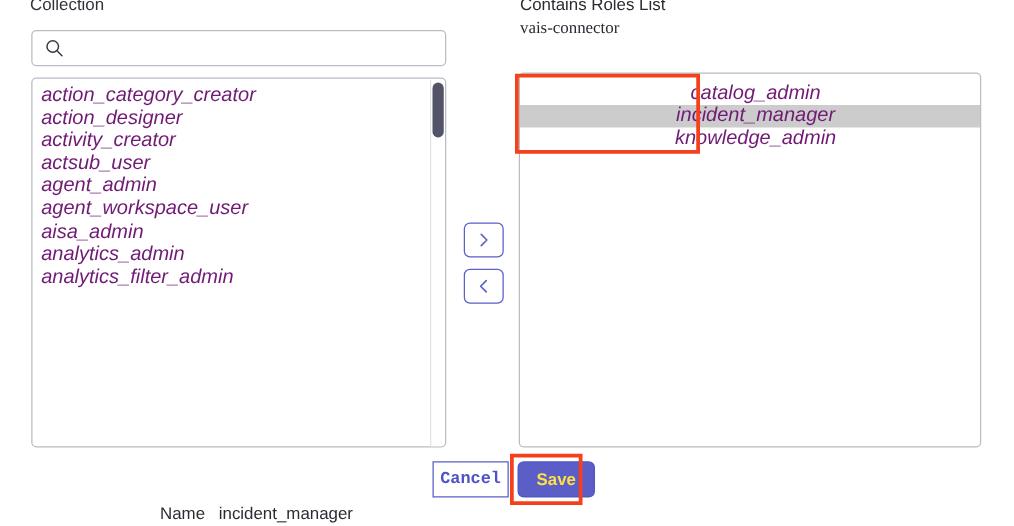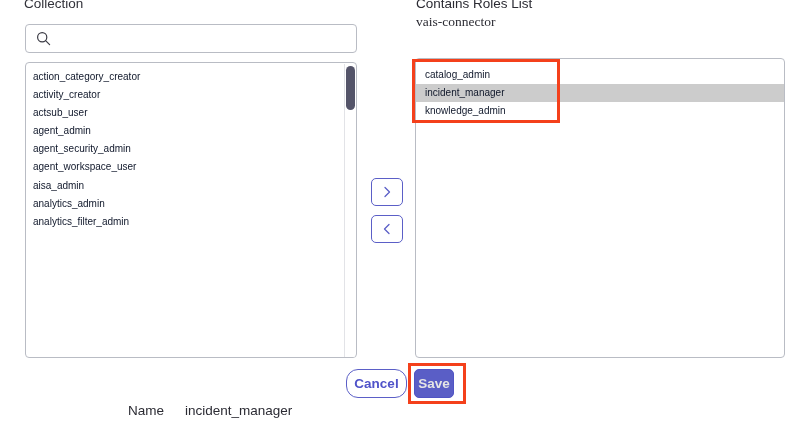--- a/index.html
+++ b/index.html
@@ -67,27 +67,28 @@
     left: 25px; top: 62px;
     width: 332px; height: 296px;
   }
   #left-list-scroll {
     position: absolute;
     inset: 0;
     padding: 5px 0 0 0;
     overflow: hidden;
   }
   .opt {
-    font-size: 10px;
-    color: #0f172a;
+    font-size: 16px;
+    color: #701a75;
     line-height: 18.1px;
     height: 18.1px;
     padding-left: 7px;
     white-space: nowrap;
     overflow: hidden;
+    font-style: italic;
   }
   .opt.selected { background: #cccccc; }
 
   
   #left-scrollbar {
     position: absolute;
     right: 1px; top: 1px;
     width: 11px; height: 294px;
     background: #ffffff;
     border-left: 1px solid #e2e3e7;
@@ -122,59 +123,60 @@
   #connector-name { left: 416px; top: 14px; font-family: Liberation Serif, serif; }
 
   #right-list {
     left: 415px; top: 58px;
     width: 370px; height: 300px;
   }
   #right-list-inner {
     position: absolute;
     inset: 0;
     padding: 7px 0 0 0;
+    text-align: center;
   }
   #right-list .opt { line-height: 18.2px; height: 18.2px; padding-left: 9px; }
 
   
   #cancel-button {
     position: absolute;
     left: 346px; top: 369px;
     width: 61px; height: 29px;
     border: 1px solid #5b5fc7;
-    border-radius: 12px;
+    border-radius: 0;
     background: #ffffff;
     color: #4f52c9;
     font-size: 13.5px;
-    font-family: Liberation Sans, sans-serif;
+    font-family: Liberation Mono, monospace;
     font-weight: 600;
     cursor: pointer;
     padding: 0;
   }
   #save-button {
     position: absolute;
     left: 414px; top: 369px;
-    width: 40px; height: 29px;
+    width: 62px; height: 29px;
     border: 1px solid #5054c4;
     border-radius: 5px;
     background: #5a5ec6;
-    color: #e5e5e5;
+    color: #fde047;
     font-size: 13.5px;
     font-family: "Liberation Sans", sans-serif;
     font-weight: 600;
     cursor: pointer;
     padding: 0;
   }
 
   
   #name-row {
     position: absolute;
     left: 128px; top: 403px;
     display: flex;
-    gap: 21px;
+    gap: 11px;
     font-size: 13.5px;
     color: #2b2b33;
     white-space: nowrap;
   }
 
   
   .annot {
     position: absolute;
     border: 3px solid #f4401b;
     pointer-events: none;
@@ -195,24 +197,24 @@
         <circle cx="6.2" cy="6.2" r="4.6" fill="none" stroke="#3a3a44" stroke-width="1.2"></circle>
         <line x1="9.6" y1="9.6" x2="13.6" y2="13.6" stroke="#3a3a44" stroke-width="1.2" stroke-linecap="round"></line>
       </svg>
     </span>
     <input id="search-input" type="text" placeholder="" style="">
   </div>
 
   <div class="listbox" id="left-list">
     <div id="left-list-scroll">
         <div class="opt">action_category_creator</div>
+        <div class="opt">action_designer</div>
         <div class="opt">activity_creator</div>
         <div class="opt">actsub_user</div>
         <div class="opt">agent_admin</div>
-        <div class="opt">agent_security_admin</div>
         <div class="opt">agent_workspace_user</div>
         <div class="opt">aisa_admin</div>
         <div class="opt">analytics_admin</div>
         <div class="opt">analytics_filter_admin</div>
       </div>
     <div id="left-scrollbar">
       <div id="left-scrollbar-thumb"></div>
     </div>
   </div>
 

